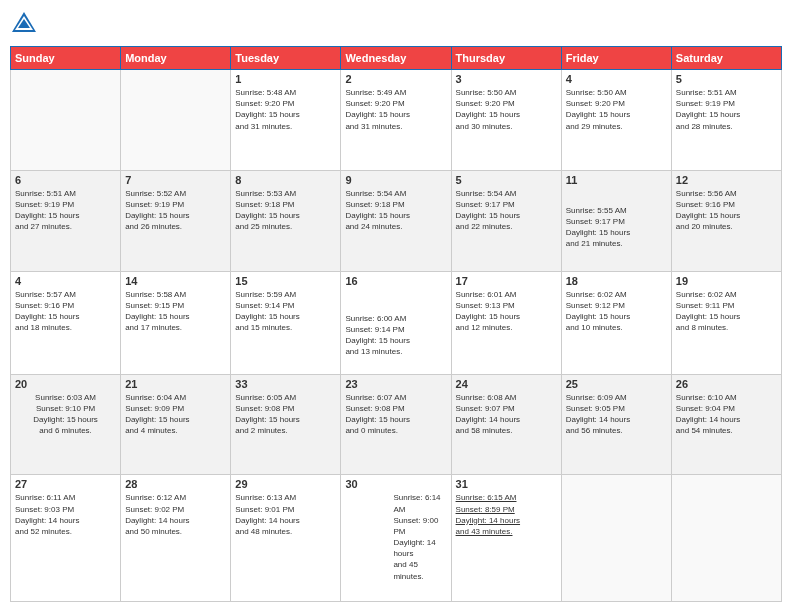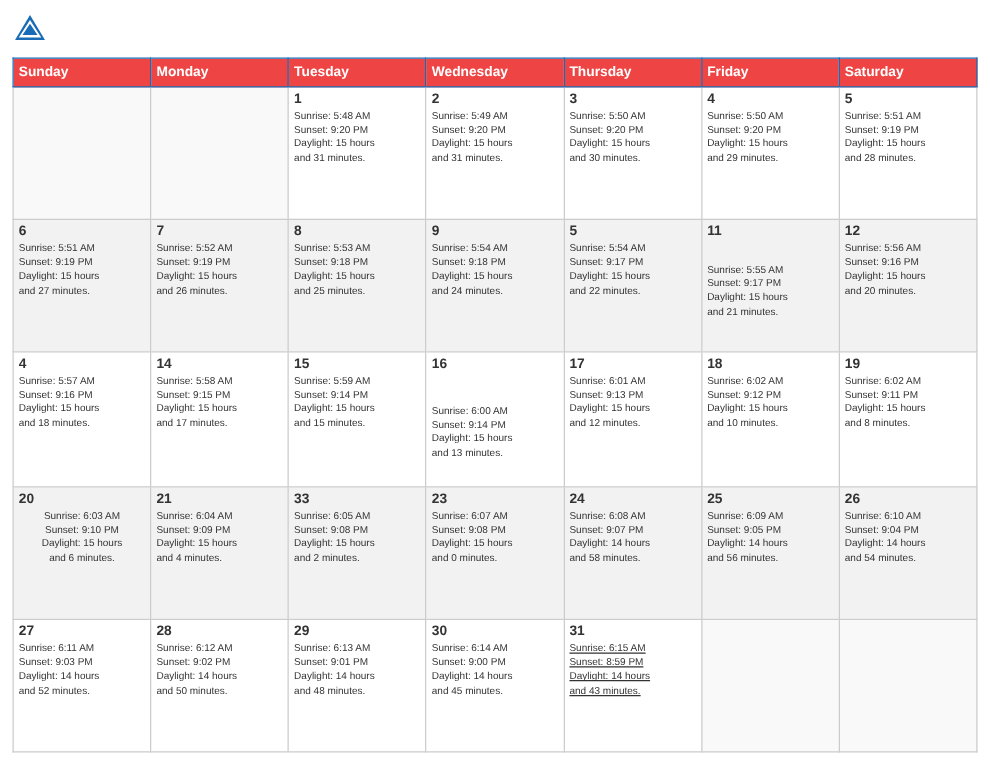--- a/index.html
+++ b/index.html
@@ -350,21 +350,21 @@
           </td>
           <td>
             <div class="day-num">29</div>
             <div class="day-info" style="white-space: pre-line;">Sunrise: 6:13 AM
 Sunset: 9:01 PM
 Daylight: 14 hours
 and 48 minutes.</div>
           </td>
           <td>
             <div class="day-num">30</div>
-            <div class="day-info" style="white-space: pre-line;">Sunrise: 6:14 AM
+            <div class="day-info" style="white-space: pre-line; margin-left: 48px;">Sunrise: 6:14 AM
 Sunset: 9:00 PM
 Daylight: 14 hours
 and 45 minutes.</div>
           </td>
           <td>
             <div class="day-num">31</div>
             <div class="day-info" style="white-space: pre-line; text-decoration: underline;">Sunrise: 6:15 AM
 Sunset: 8:59 PM
 Daylight: 14 hours
 and 43 minutes.</div>

